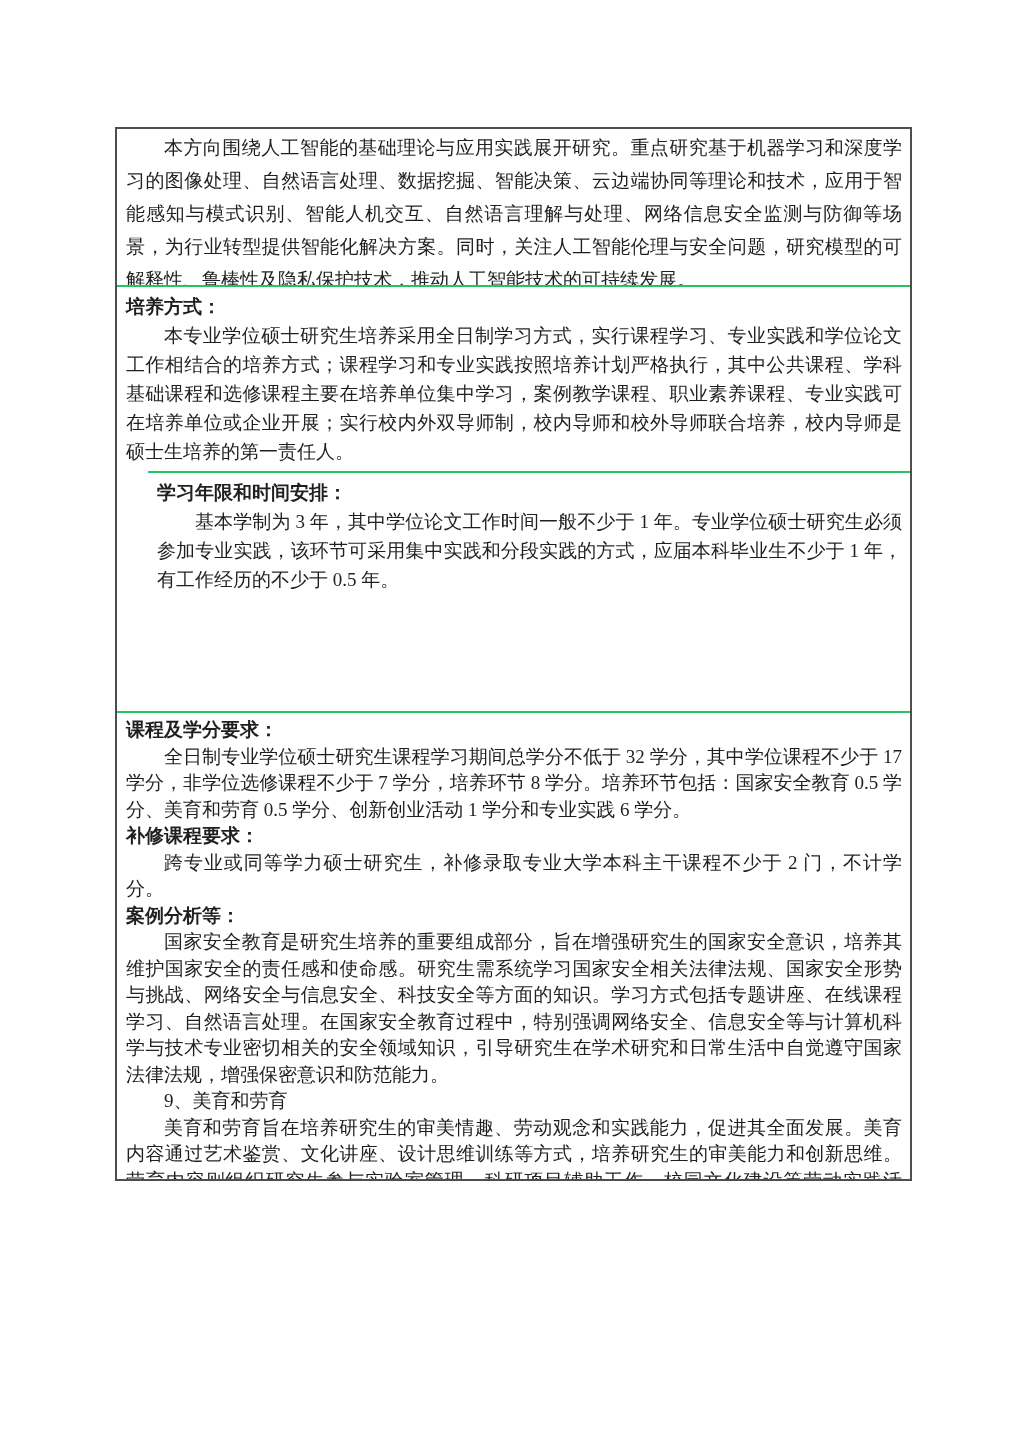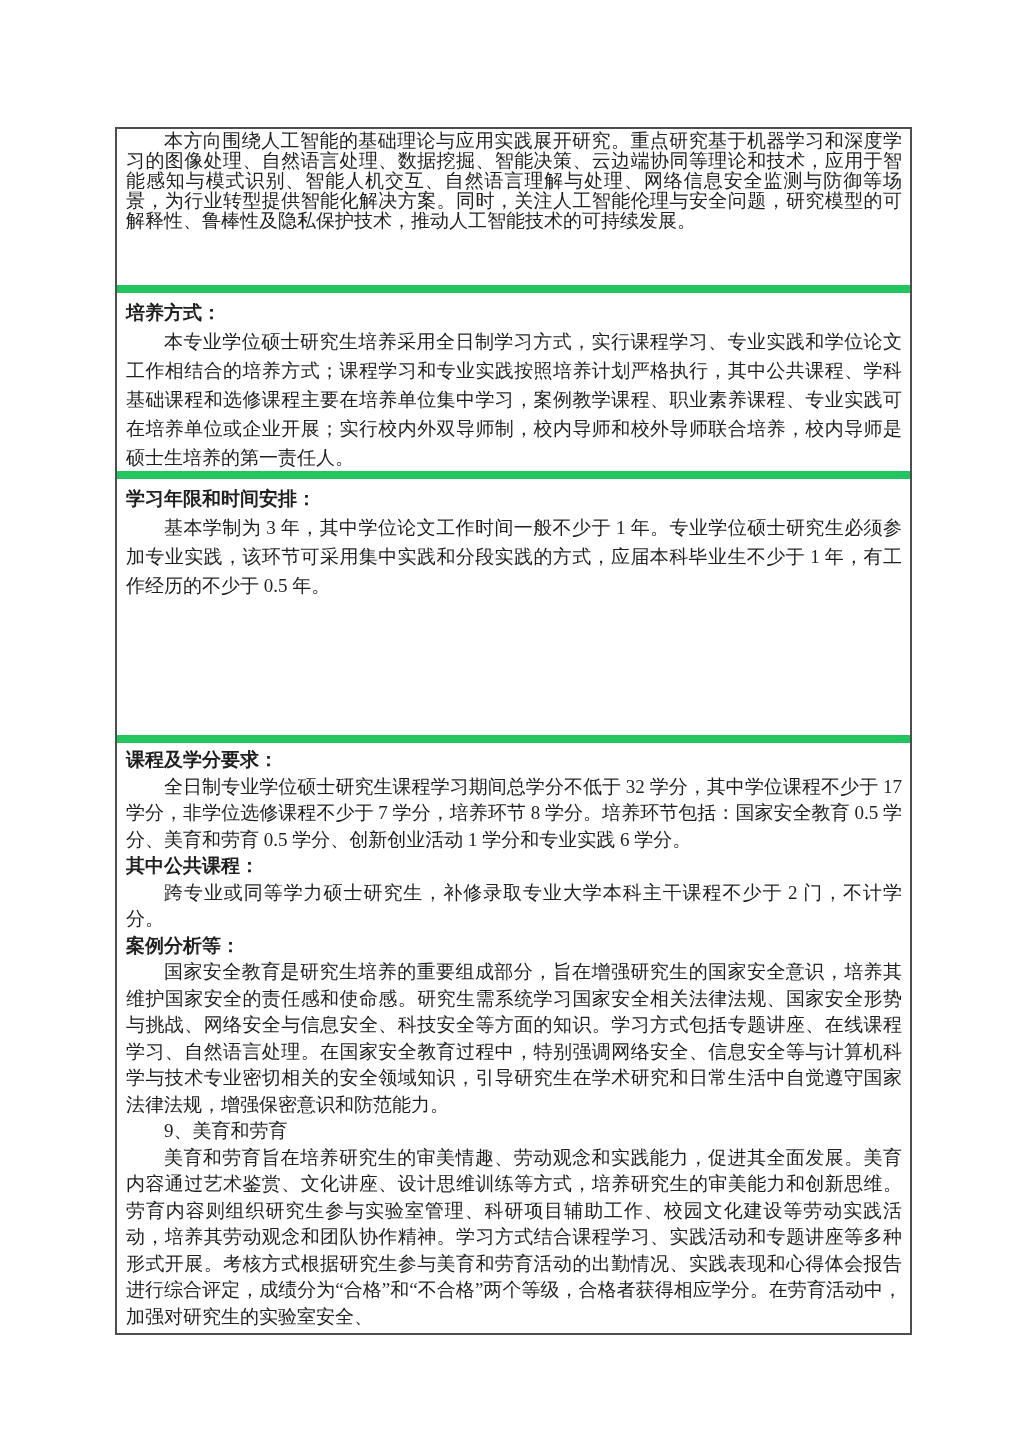--- a/index.html
+++ b/index.html
@@ -26,26 +26,26 @@
     background: #ffffff;
   }
   .cell {
     box-sizing: border-box;
     overflow: hidden;
     font-size: 19px;
     text-align: justify;
     text-justify: inter-ideograph;
   }
   .cell + .cell {
-    border-top: 8px solid #22c55e;
+    border-top: 2px solid #22c55e;
   }
-  .cell-1 { height: 156px; line-height: 20px; padding: 2px 8px 0 9px; }
+  .cell-1 { height: 156px; line-height: 33px; padding: 2px 8px 0 9px; }
   .cell-2 { height: 186px; line-height: 29px; padding: 5px 8px 0 9px; }
-  .cell-3 { height: 240px; line-height: 29px; padding: 5px 8px 0 9px; }
-  .cell-4 { height: 598px; line-height: 26.5px; padding: 4px 8px 0 9px; margin-top: 24px; }
+  .cell-3 { height: 240px; line-height: 29px; padding: 5px 8px 0 9px; margin-left: 31px; }
+  .cell-4 { height: 468px; line-height: 26.5px; padding: 4px 8px 0 9px; }
   .h {
     font-weight: bold;
     text-indent: 0;
   }
   .p {
     text-indent: 2em;
   }
   .item {
     text-indent: 2em;
   }
@@ -66,21 +66,21 @@
     </div>
 
     <div class="cell cell-3">
       <div class="h">学习年限和时间安排：</div>
       <div class="p">基本学制为 3 年，其中学位论文工作时间一般不少于 1 年。专业学位硕士研究生必须参加专业实践，该环节可采用集中实践和分段实践的方式，应届本科毕业生不少于 1 年，有工作经历的不少于 0.5 年。</div>
     </div>
 
     <div class="cell cell-4">
       <div class="h">课程及学分要求：</div>
       <div class="p">全日制专业学位硕士研究生课程学习期间总学分不低于 32 学分，其中学位课程不少于 17 学分，非学位选修课程不少于 7 学分，培养环节 8 学分。培养环节包括：国家安全教育 0.5 学分、美育和劳育 0.5 学分、创新创业活动 1 学分和专业实践 6 学分。</div>
-      <div class="h">其中公共课程：</div>
+      <div class="h">补修课程要求：</div>
       <div class="p">跨专业或同等学力硕士研究生，补修录取专业大学本科主干课程不少于 2 门，不计学分。</div>
       <div class="h">案例分析等：</div>
       <div class="p">国家安全教育是研究生培养的重要组成部分，旨在增强研究生的国家安全意识，培养其维护国家安全的责任感和使命感。研究生需系统学习国家安全相关法律法规、国家安全形势与挑战、网络安全与信息安全、科技安全等方面的知识。学习方式包括专题讲座、在线课程学习、自然语言处理。在国家安全教育过程中，特别强调网络安全、信息安全等与计算机科学与技术专业密切相关的安全领域知识，引导研究生在学术研究和日常生活中自觉遵守国家法律法规，增强保密意识和防范能力。</div>
       <div class="item">9、美育和劳育</div>
       <div class="p">美育和劳育旨在培养研究生的审美情趣、劳动观念和实践能力，促进其全面发展。美育内容通过艺术鉴赏、文化讲座、设计思维训练等方式，培养研究生的审美能力和创新思维。劳育内容则组织研究生参与实验室管理、科研项目辅助工作、校园文化建设等劳动实践活动，培养其劳动观念和团队协作精神。学习方式结合课程学习、实践活动和专题讲座等多种形式开展。考核方式根据研究生参与美育和劳育活动的出勤情况、实践表现和心得体会报告进行综合评定，成绩分为“合格”和“不合格”两个等级，合格者获得相应学分。在劳育活动中，加强对研究生的实验室安全、</div>
     </div>
 
   </div>
 </div>
 

